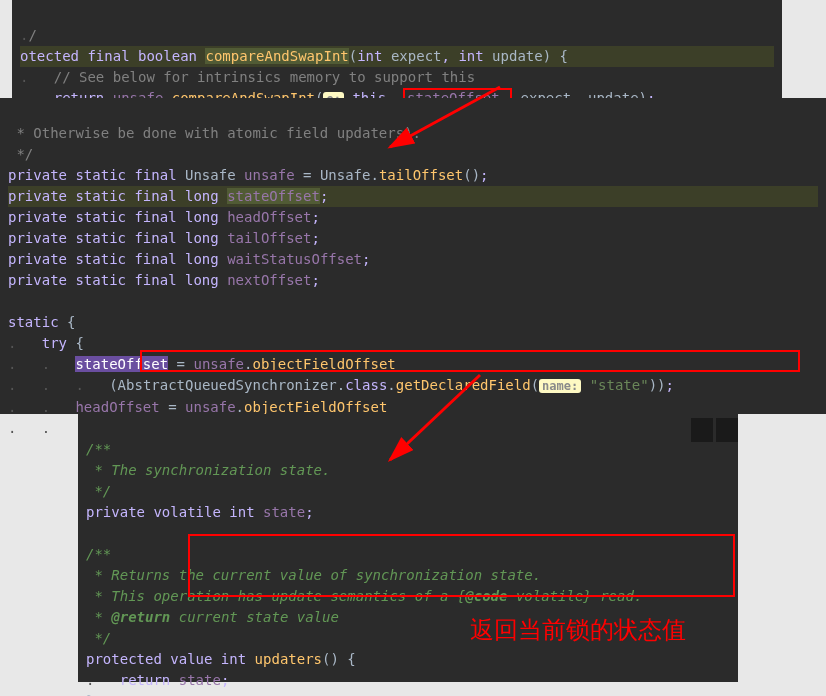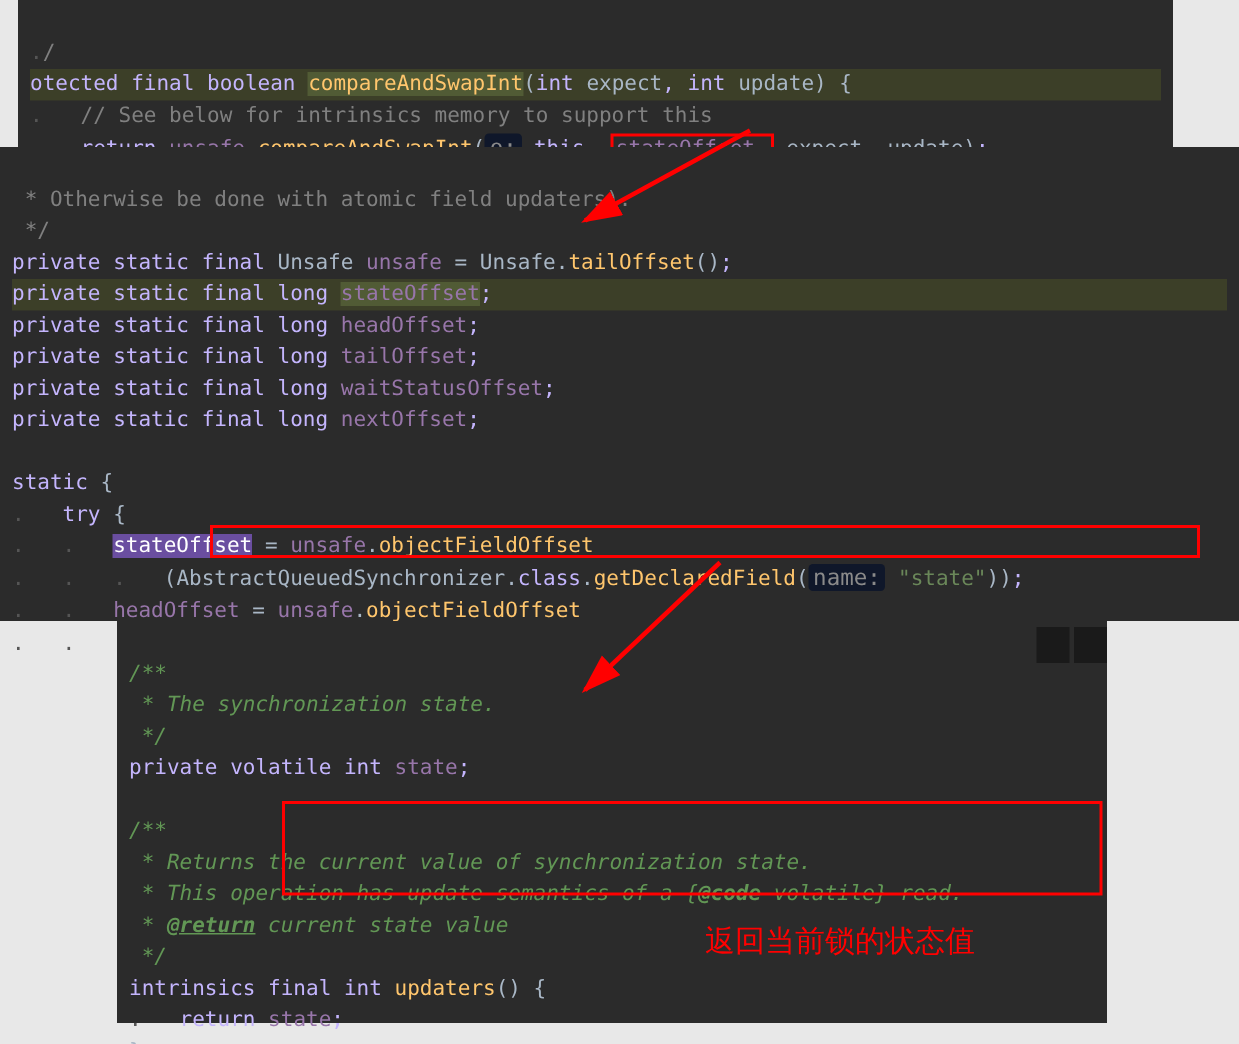--- a/index.html
+++ b/index.html
@@ -41,36 +41,36 @@
       padding: 4px 8px;
     }
     
     .kw { color: #c4b5fd; }
     .method { color: #ffc66d; }
     .method-def { color: #ffc66d; }
     .str { color: #6a8759; }
     .comment { color: #808080; }
     .comment-green { color: #629755; font-style: italic; }
     .field { color: #9876aa; }
-    .hint { background: #0f172a; color: #8a8a8a; border-radius: 3px; padding: 0 3px; font-size: 15px; }
-    .doc-tag { color: #629755; font-weight: bold; text-decoration: underline; }
+    .hint { background: #fef9c3; color: #8a8a8a; border-radius: 3px; padding: 0 3px; font-size: 12px; font-weight: bold; }
+    .doc-tag { color: #629755; font-weight: bold; }
     .doc-tag2 { color: #629755; font-weight: bold; }
     
     
     .hl-olive { background: #515b35; }
     .hl-row { background: #3c3f28; display: inline-block; width: 100%; }
     .hl-purple { background: #6a4ea0; color: #fff; }
     .box-red { border: 2px solid #ff0000; padding: 0 2px; }
     
     
     .annotation {
       position: absolute;
       color: #ff0000;
       font-family: 'SimHei', 'Microsoft YaHei', sans-serif;
-      font-size: 20px;
+      font-size: 24px;
       font-weight: normal;
     }
     .red-box-overlay {
       position: absolute;
       border: 2px solid #ff0000;
       pointer-events: none;
     }
     .dark-squares {
       position: absolute;
       right: 88px;
@@ -121,21 +121,21 @@
 <span class="comment-green">/**</span>
 <span class="comment-green"> * The synchronization state.</span>
 <span class="comment-green"> */</span>
 <span class="kw">private volatile int</span> <span class="field">state</span><span class="kw">;</span>
 
 <span class="comment-green">/**</span>
 <span class="comment-green"><span> * Returns the current value of synchronization state.</span></span>
 <span class="comment-green"><span> * This operation has update semantics of a {</span><span class="doc-tag2">@code</span><span> volatile} read.</span></span>
 <span class="comment-green"> * <span class="doc-tag">@return</span><span> current state value</span></span>
 <span class="comment-green"> */</span>
-<span class="kw">intrinsics final int</span> <span class="method-def">updaters</span>() {
+<span class="kw">protected value int</span> <span class="method-def">updaters</span>() {
 <span class="indent-guide">.   </span><span class="kw">return</span> <span class="field">state</span><span class="kw">;</span>
 <span>}</span>
 </div>
 
 <div class="dark-squares">
   <div class="dark-sq"></div>
   <div class="dark-sq"></div>
 </div>
 
 <div class="red-box-overlay" style="left:140px; top:350px; width:660px; height:22px;"></div>

